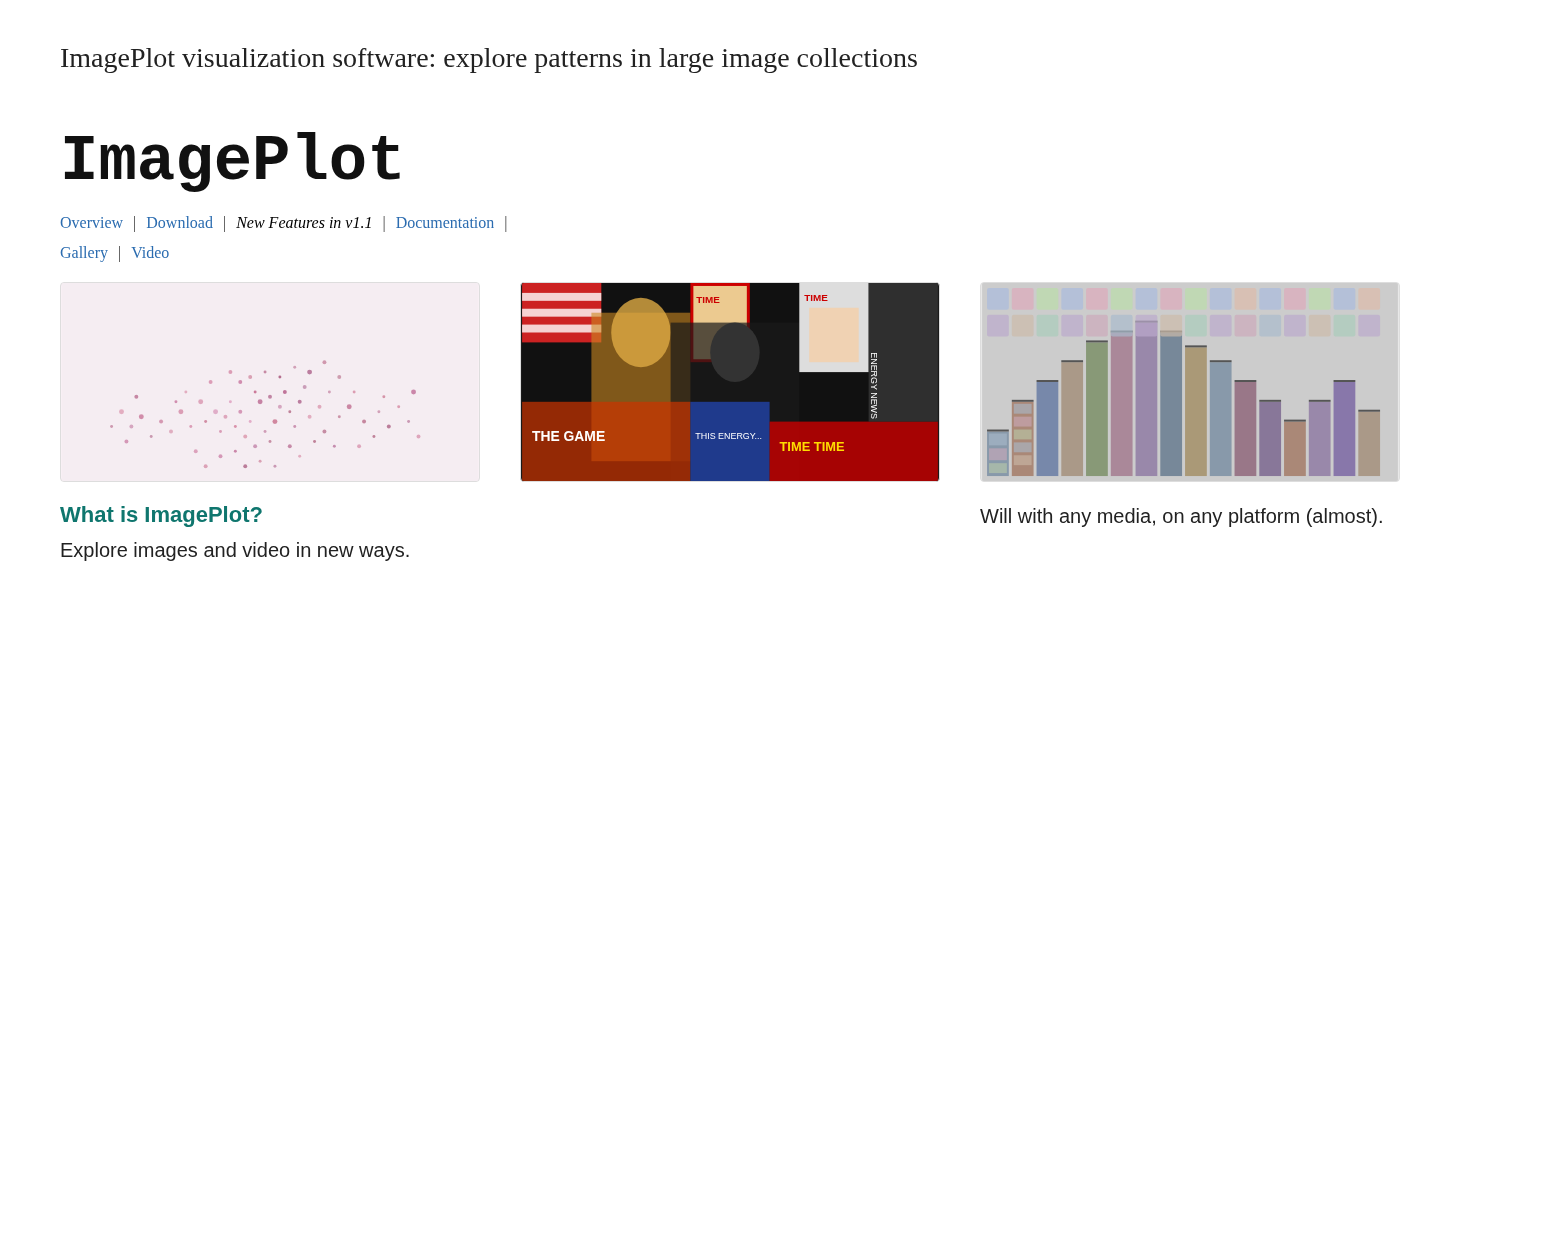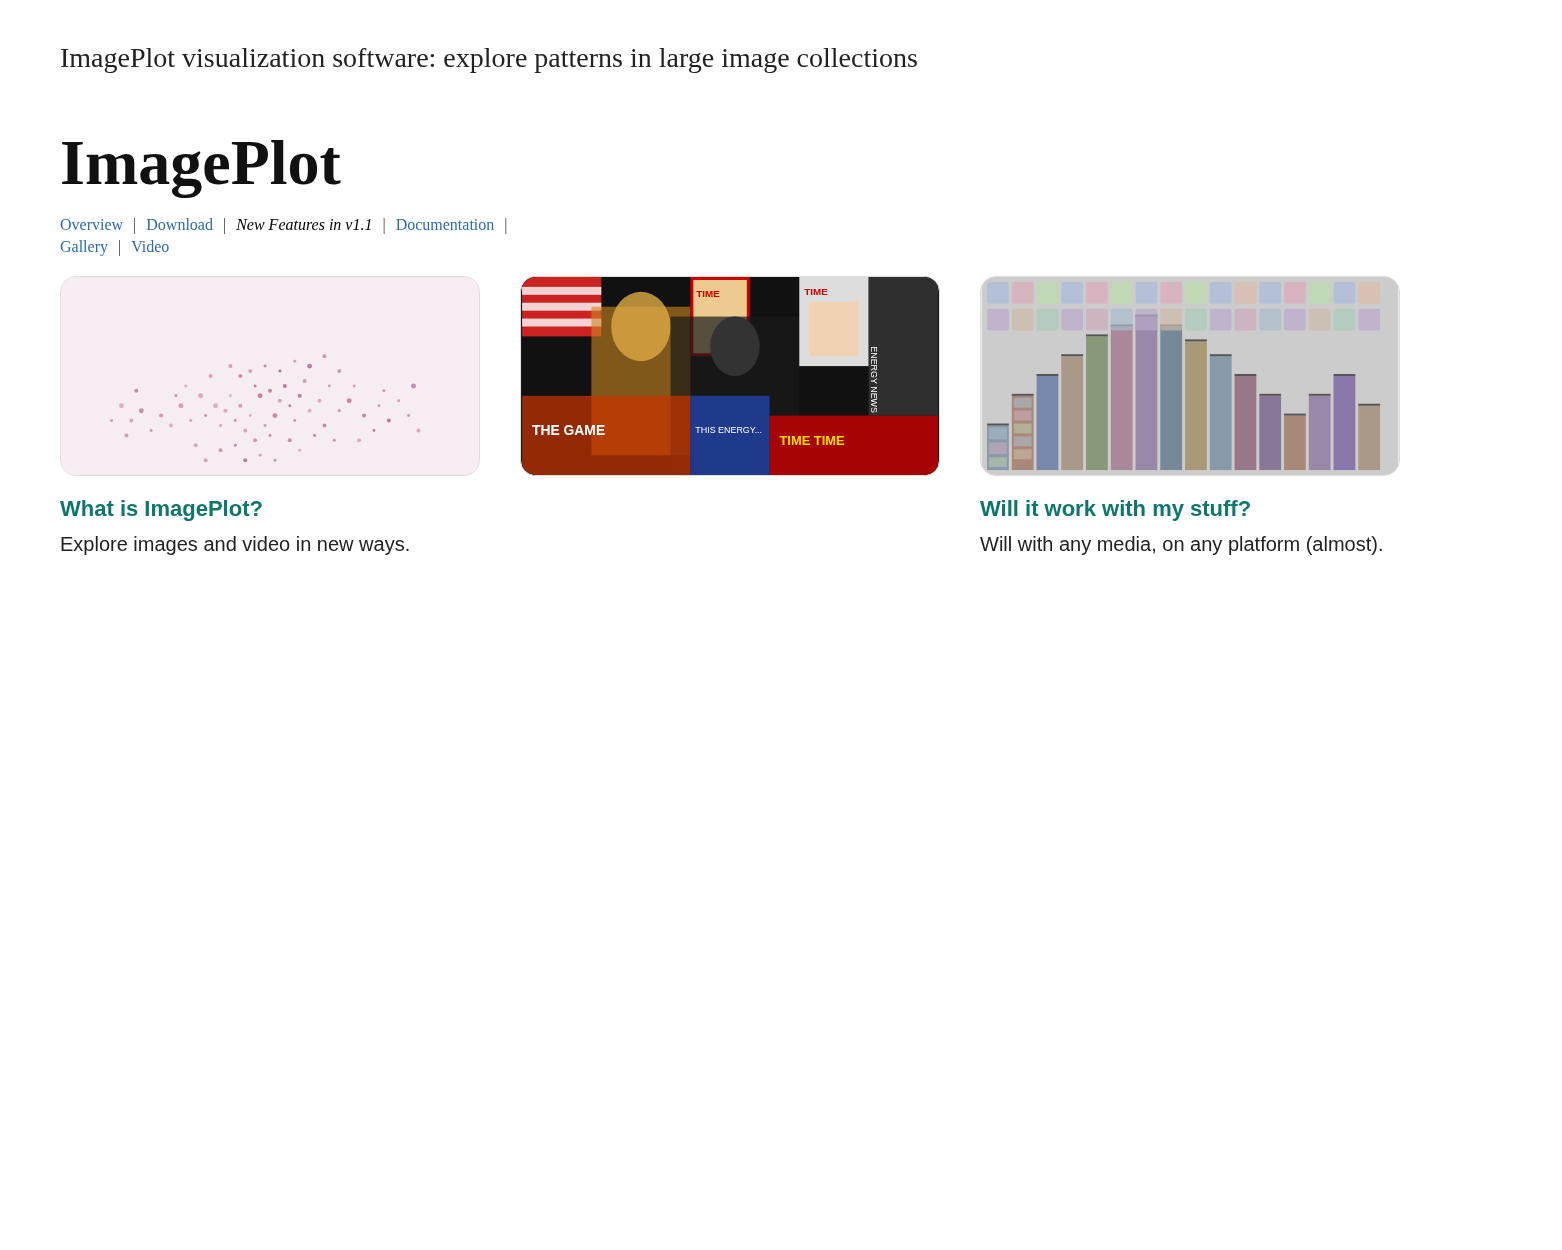--- a/index.html
+++ b/index.html
@@ -24,59 +24,59 @@
       line-height: 1.3;
       margin-bottom: 50px;
       max-width: 900px;
     }
 
     .page-title {
       font-size: 64px;
       font-weight: bold;
       color: #111111;
       margin-bottom: 16px;
-      font-family: Liberation Serif, serif;
+      font-family: Liberation Mono, monospace;
     }
 
     .nav-link {
       color: #2b6cb0;
       text-decoration: none;
       cursor: pointer;
     }
 
     .nav-link.highlight {
       color: #000000;
       font-style: italic;
     }
 
     .nav-separator {
       color: #444;
       margin: 0 10px;
     }
 
     .nav-second-row {
       display: flex;
-      margin-top: 4px;
+      margin-top: 12px;
     }
 
     .cards-container {
       display: flex;
       gap: 40px;
       margin-top: 20px;
     }
 
     .card {
       flex: 1;
       max-width: 420px;
     }
 
     .card-image {
       width: 100%;
       height: 200px;
-      border-radius: 16px;
+      border-radius: 4px;
       overflow: hidden;
       margin-bottom: 20px;
       border: 1px solid #ddd;
     }
 
     
     .card-image-1 {
       background: #f8f0f5;
       position: relative;
       display: flex;
@@ -367,17 +367,16 @@
         <rect x="205" y="32" width="22" height="22" fill="#aaccbb" opacity="0.7" rx="2"></rect>
         <rect x="230" y="32" width="22" height="22" fill="#bbaacc" opacity="0.7" rx="2"></rect>
         <rect x="255" y="32" width="22" height="22" fill="#ccaabb" opacity="0.7" rx="2"></rect>
         <rect x="280" y="32" width="22" height="22" fill="#aabbcc" opacity="0.7" rx="2"></rect>
         <rect x="305" y="32" width="22" height="22" fill="#bbaacc" opacity="0.7" rx="2"></rect>
         <rect x="330" y="32" width="22" height="22" fill="#ccbbaa" opacity="0.7" rx="2"></rect>
         <rect x="355" y="32" width="22" height="22" fill="#aaccbb" opacity="0.7" rx="2"></rect>
         <rect x="380" y="32" width="22" height="22" fill="#bbaacc" opacity="0.7" rx="2"></rect>
       </svg>
     </div>
-    <h3 class="card-heading">Will it work with my stuff?</h3>
     <p class="card-text">Will with any media, on any platform (almost).</p>
   </div>
 
 </div>
 
 </body></html>

